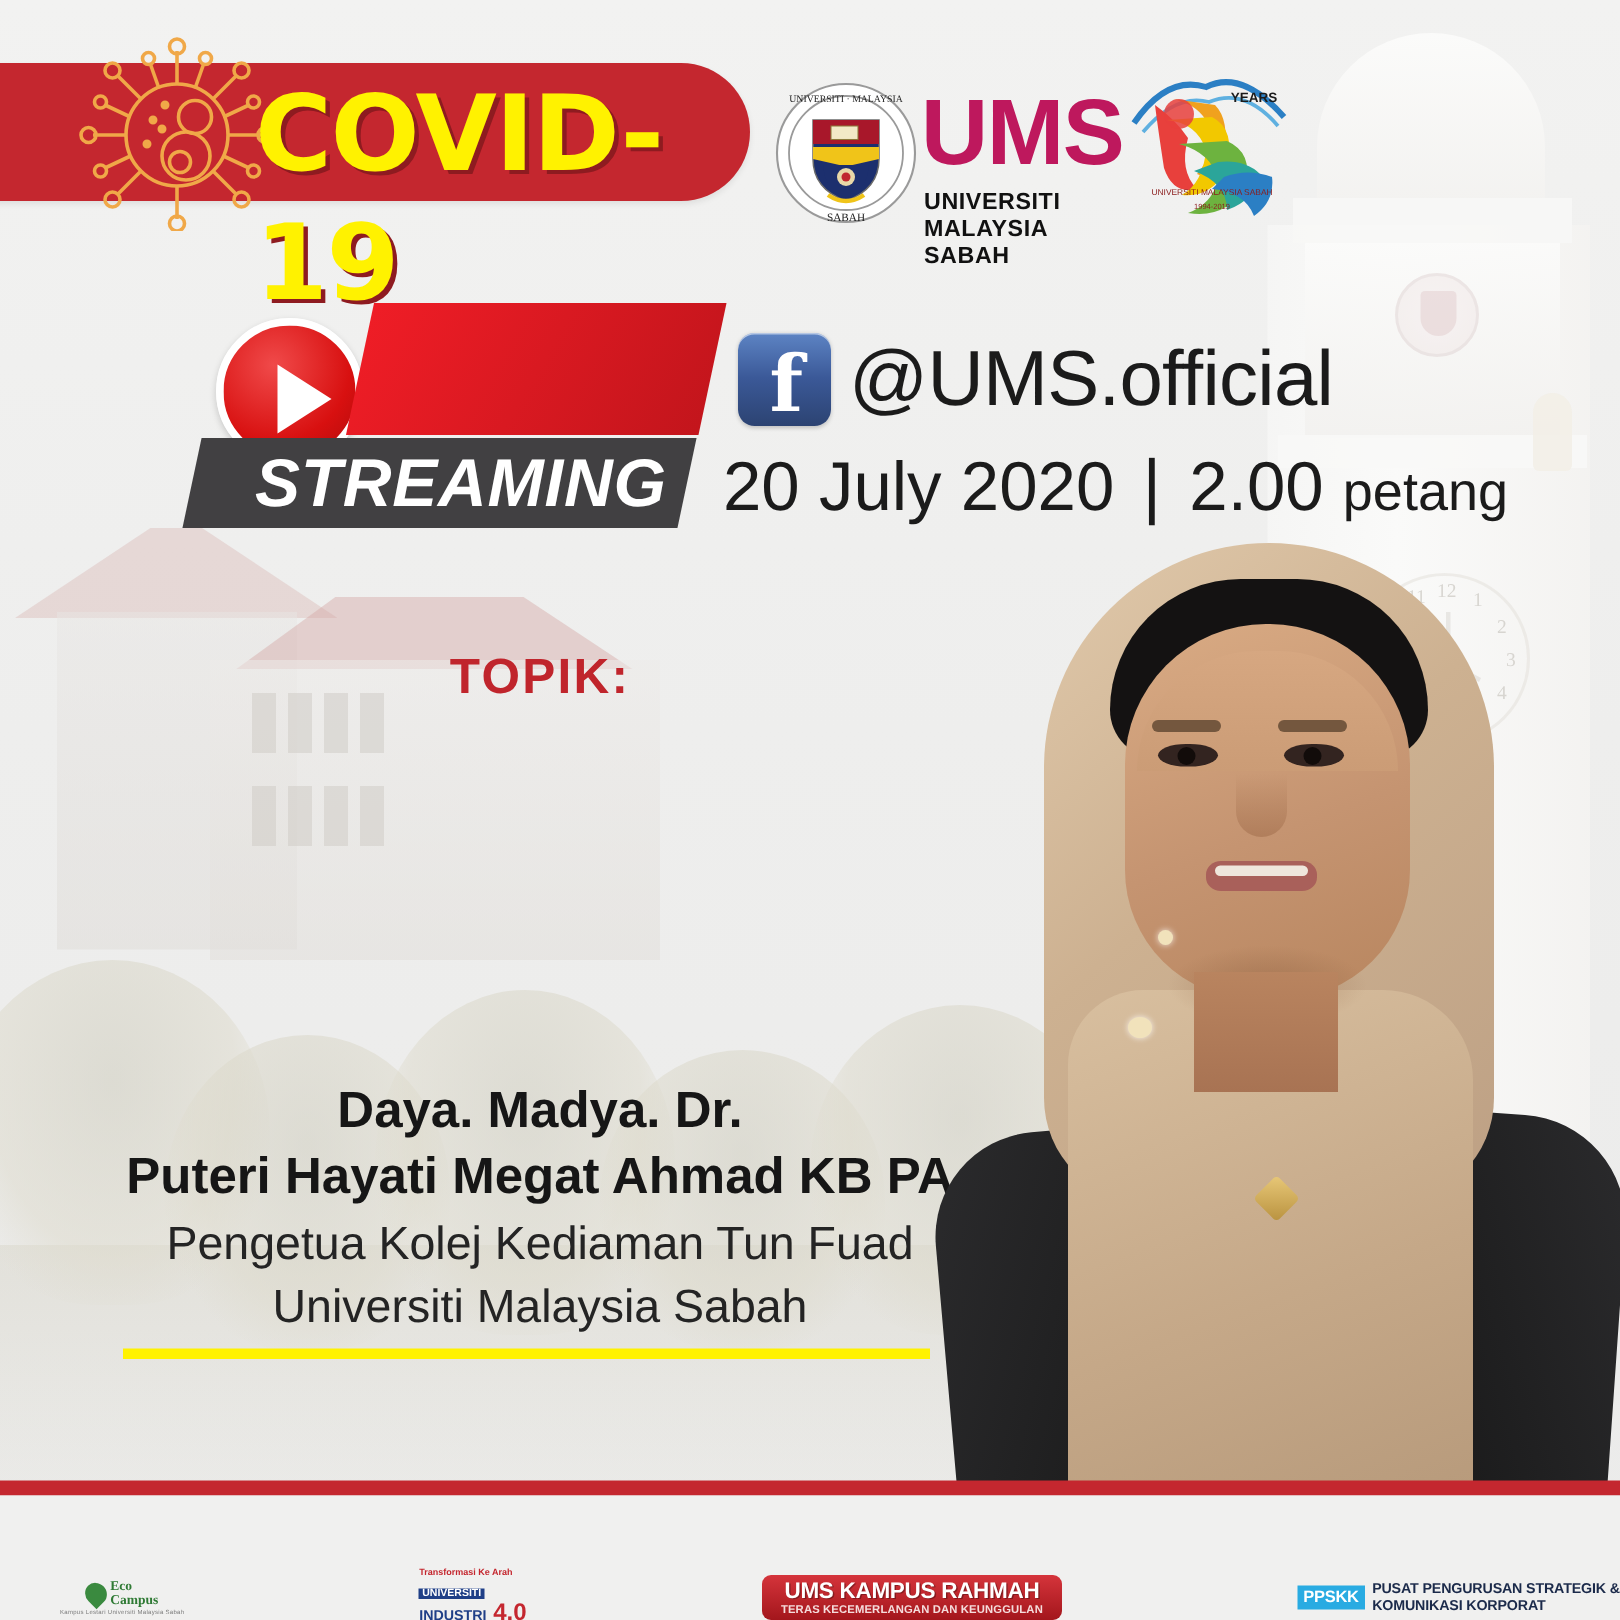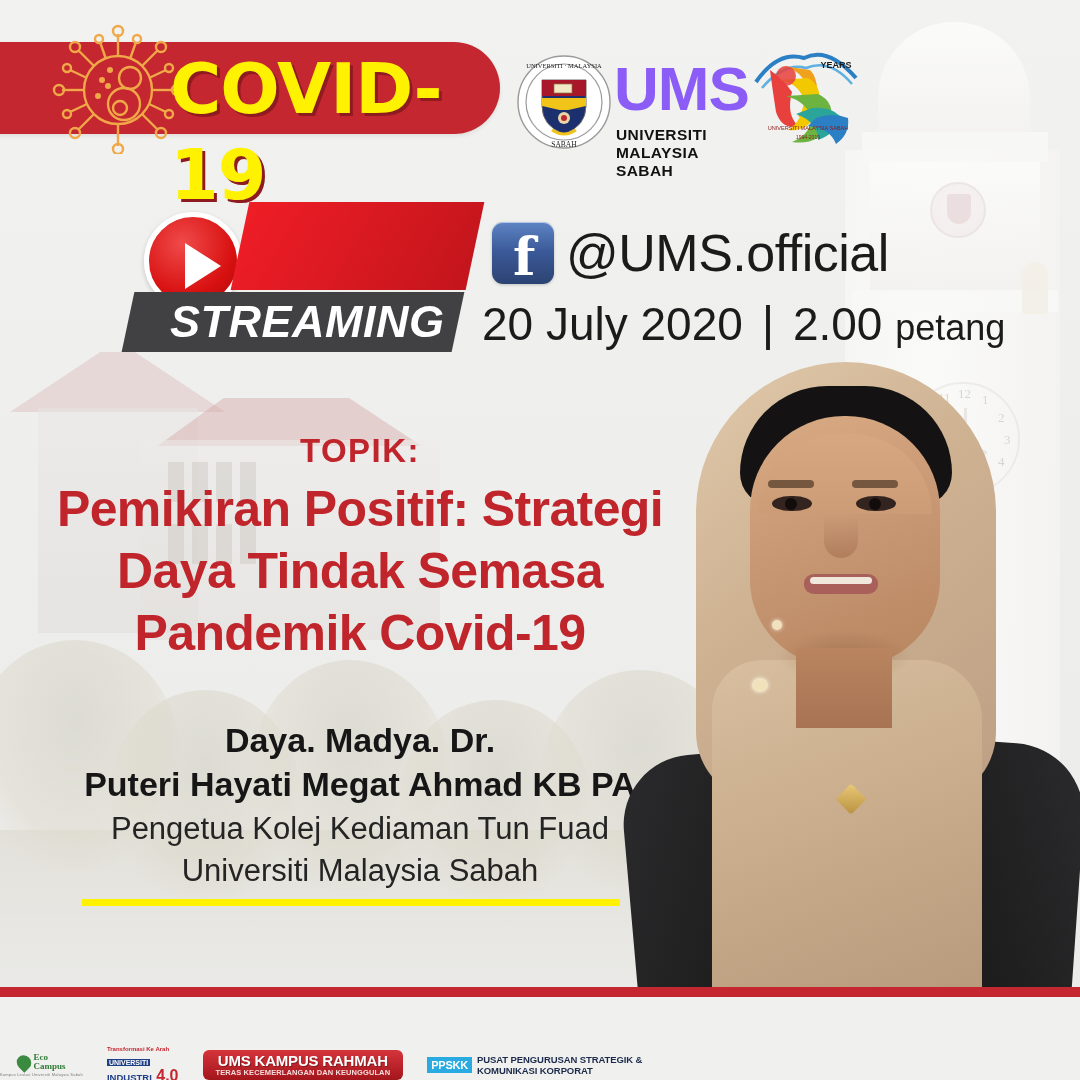--- a/index.html
+++ b/index.html
@@ -121,21 +121,21 @@
     position:absolute; left:52px; top:22px; width:132px; height:132px;
   }
 
   
   .ums-logo { position:absolute; left:516px; top:50px; }
   .ums-crest {
     position:absolute; left:0; top:4px; width:96px; height:96px;
   }
   .ums-word {
     position:absolute; left:98px; top:8px;
-    font-size:62px; font-weight:bold; color:#8b5cf6;
+    font-size:62px; font-weight:bold; color:#be185d;
     letter-spacing:-1px; line-height:62px;
     font-family:"Liberation Sans", sans-serif;
   }
   .ums-sub {
     position:absolute; left:100px; top:76px;
     font-size:15.5px; font-weight:bold; color:#111;
     letter-spacing:.4px;
   }
   .anniv { position:absolute; left:752px; top:44px; width:110px; height:104px; }
 
@@ -319,21 +319,21 @@
     background:#c4272f;
   }
   .footer {
     position:absolute; left:0; top:997px; width:1080px; height:83px;
     background:#f0f0ef;
   }
 
   
   .partners {
     position:absolute; left:0; top:1050px; width:1080px; height:30px;
-    display:flex; justify-content:flex-start; align-items:center; gap:24px;
+    display:flex; justify-content:space-between; align-items:center; gap:60px;padding-left:40px;
   }
   .p-eco { display:flex; flex-direction:column; align-items:center; }
   .p-eco-top { display:flex; align-items:center; gap:2px; }
   .p-eco-leaf {
     width:14px; height:15px; background:#3a8a3f;
     border-radius:50% 50% 50% 0; transform:rotate(-45deg);
   }
   .p-eco-txt {
     font-size:9px; font-weight:bold; color:#2f7a34;
     font-family:"Liberation Serif", serif; line-height:9px;
@@ -508,25 +508,20 @@
   </div>
   <div class="fb-handle">@UMS.official</div>
   <div class="date-line">
     <span>20 July 2020</span>
     <span class="bar">|</span>
     <span>2.00</span>
     <span class="thin">petang</span>
   </div>
 
   <div class="topik-label">TOPIK:</div>
-  <div class="topik-title">
-    <div>Pemikiran Positif: Strategi</div>
-    <div>Daya Tindak Semasa</div>
-    <div>Pandemik Covid-19</div>
-  </div>
 
   <div class="sp-name">
     <div>Daya. Madya. Dr.</div>
     <div>Puteri Hayati Megat Ahmad KB PA</div>
   </div>
   <div class="sp-pos">
     <div>Pengetua Kolej Kediaman Tun Fuad</div>
     <div>Universiti Malaysia Sabah</div>
   </div>
   <div class="yellow-rule"></div>

